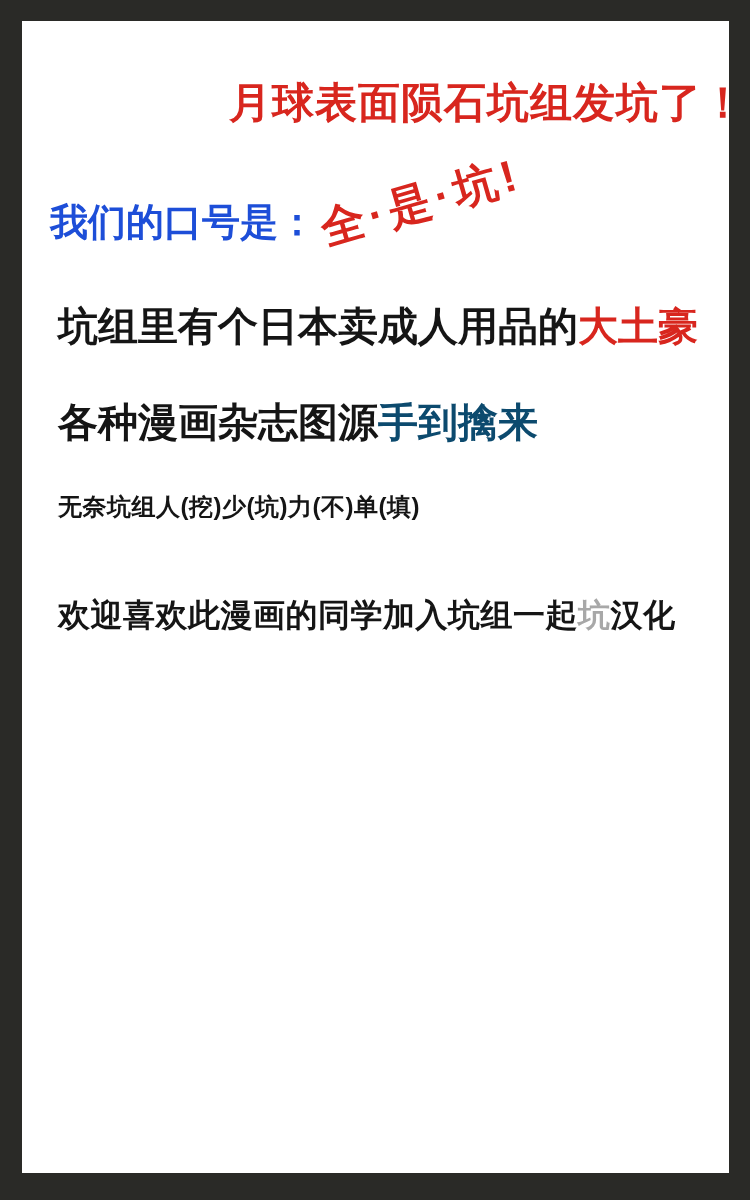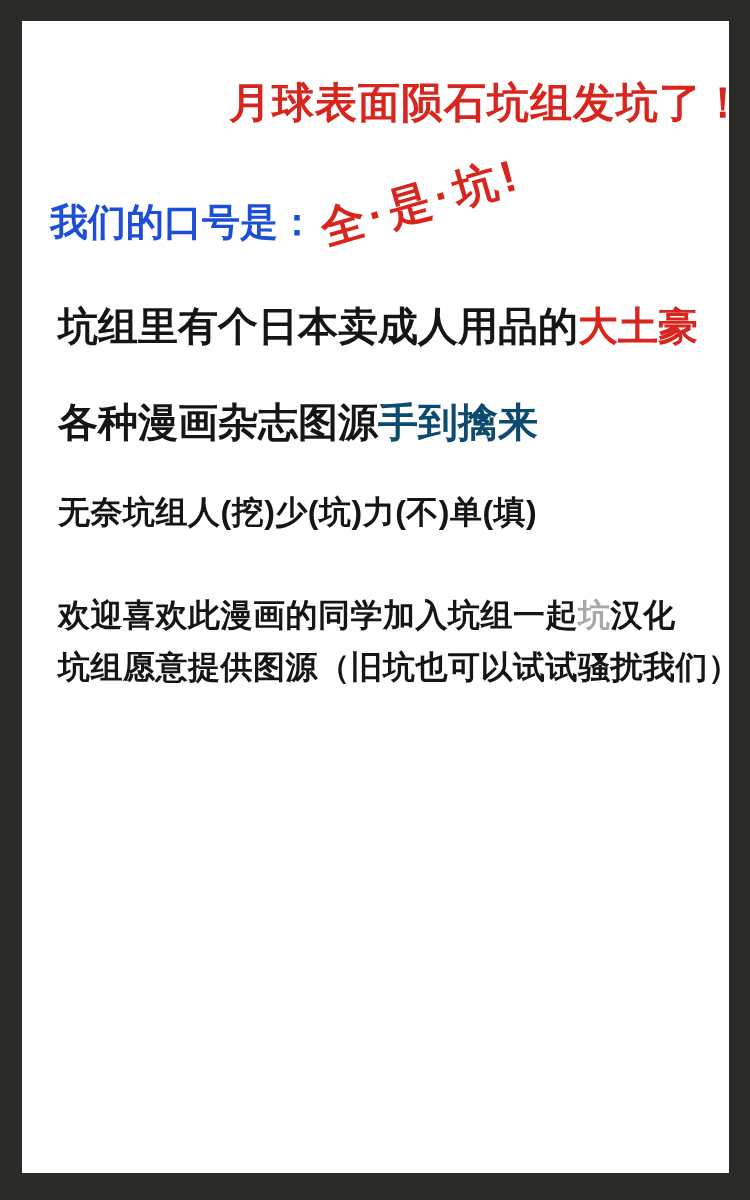--- a/index.html
+++ b/index.html
@@ -47,21 +47,21 @@
   }
   .line {
     position: absolute;
     left: 28px;
     margin: 8px;
     color: #151515;
     white-space: nowrap;
   }
   .line-sponsor { top: 270px; font-size: 40px; }
   .line-source  { top: 366px; font-size: 40px; }
-  .line-shortage{ top: 462px; font-size: 32px; letter-spacing: 0.5px; }
+  .line-shortage{ top: 462px; font-size: 24px; letter-spacing: 0.5px; }
   .line-recruit { top: 560px; font-size: 32px; line-height: 52px; letter-spacing: 0.5px; white-space: normal; width: 660px; }
   .line-recruit .row { display: block; white-space: nowrap; }
   .line-closing { top: 764px; font-size: 34px; }
   .red  { color: #d8261e; }
   .blue { color: #0c4a6e; }
   .gray { color: #a8a8a8; }
 </style>
 </head>
 <body>
 
@@ -76,18 +76,17 @@
     </div>
 
     <p class="line line-sponsor"><span>坑组里有个日本卖成人用品的</span><span class="red">大土豪</span></p>
 
     <p class="line line-source"><span>各种漫画杂志图源</span><span class="blue">手到擒来</span></p>
 
     <p class="line line-shortage">无奈坑组人(挖)少(坑)力(不)单(填)</p>
 
     <p class="line line-recruit">
       <span class="row"><span>欢迎喜欢此漫画的同学加入坑组一起</span><span class="gray">坑</span><span>汉化</span></span>
-      <span class="row">坑组愿意提供图源（旧坑也可以试试骚扰我们）</span>
     </p>
 
 
   </div>
 </div>
 
 </body></html>

